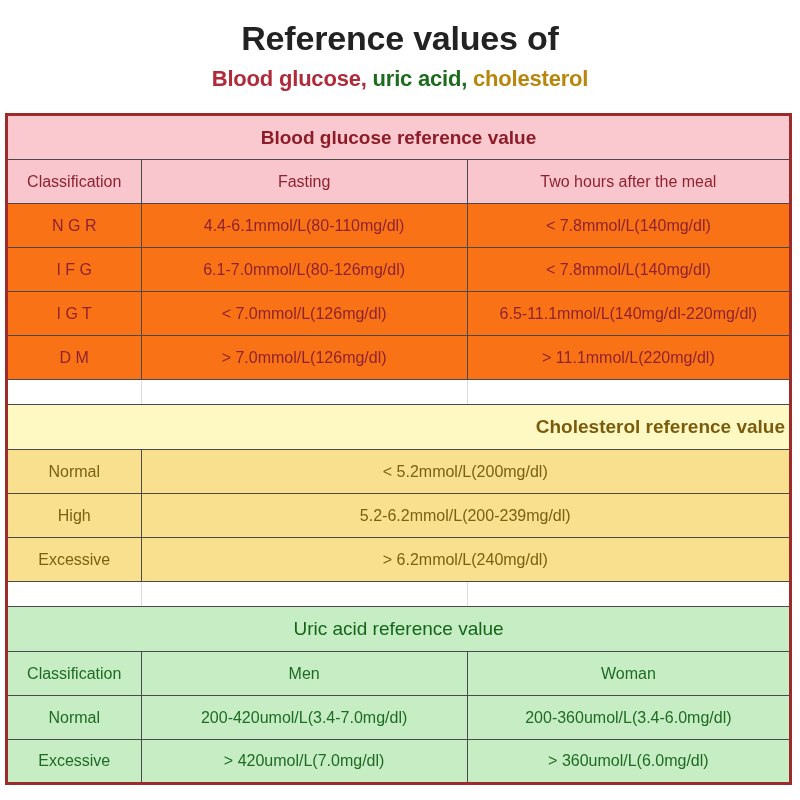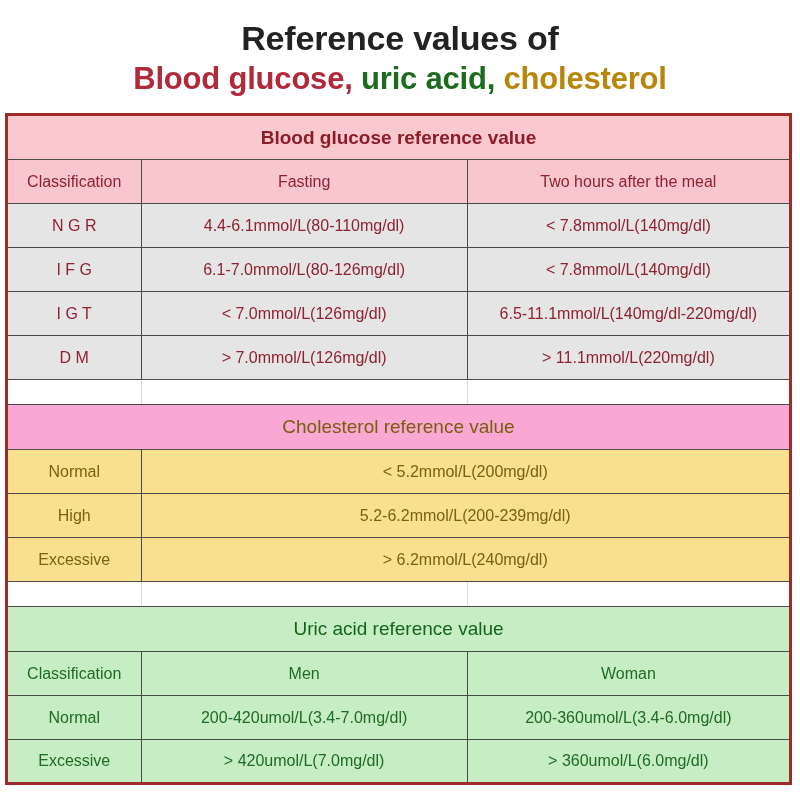--- a/index.html
+++ b/index.html
@@ -25,21 +25,21 @@
     text-align: center;
   }
   .title-line1 {
     font-size: 34px;
     font-weight: 700;
     color: #222222;
     letter-spacing: -0.2px;
     line-height: 42px;
   }
   .title-line2 {
-    font-size: 31px;
+    font-size: 22px;
     font-weight: 700;
     line-height: 40px;
     letter-spacing: -0.2px;
     white-space: nowrap;
   }
   .t-glucose   { color: #b02a3a; }
   .t-uric      { color: #1d6b1d; }
   .t-chol      { color: #b8860b; }
   .t-comma-g   { color: #b02a3a; }
   .t-comma-u   { color: #1d6b1d; }
@@ -94,38 +94,39 @@
     border-bottom: 1px solid #4a4a4a;
   }
   tr.spacer td.last {
     border-right: 3px solid #9e2b2b;
     border-left: 1px solid #dcdcdc;
     border-top: none;
     border-bottom: 1px solid #4a4a4a;
   }
 
   
-  .sec-glu td { background: #e5e5e5; color: #8f2230; }
+  .sec-glu td { background: #f97316; color: #8f2230; }
   .sec-glu td.title-cell {
     background: #fac9d0;
     color: #8c1c28;
     font-weight: 700;
     font-size: 19px;
     height: 45px;
   }
   .sec-glu td.hdr { background: #f9c6cd; color: #8f2230; }
 
   
   .sec-chol td { background: #f8e08e; color: #7a6114; }
   .sec-chol td.title-cell {
-    background: #f9a8d4;
+    background: #fef9c3;
     color: #7a5c0e;
-    font-weight: 400;
+    font-weight: 700;
     font-size: 19px;
     height: 45px;
+    text-align: right;
   }
 
   
   .sec-uric td { background: #c6edc4; color: #1f6b23; }
   .sec-uric td.title-cell {
     background: #c6edc4;
     color: #14651a;
     font-weight: 400;
     font-size: 19px;
     height: 45px;

